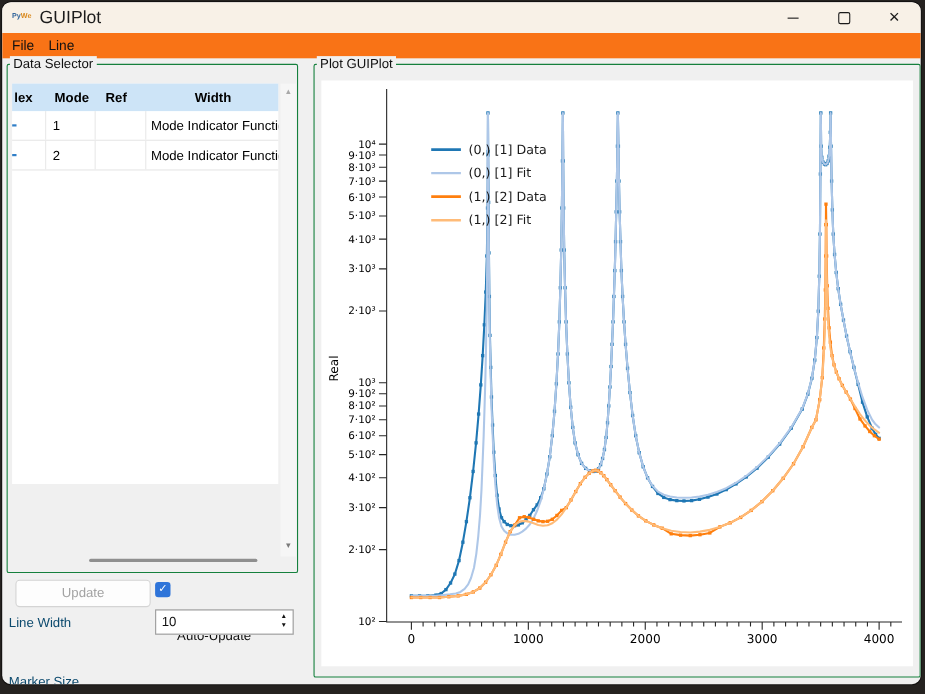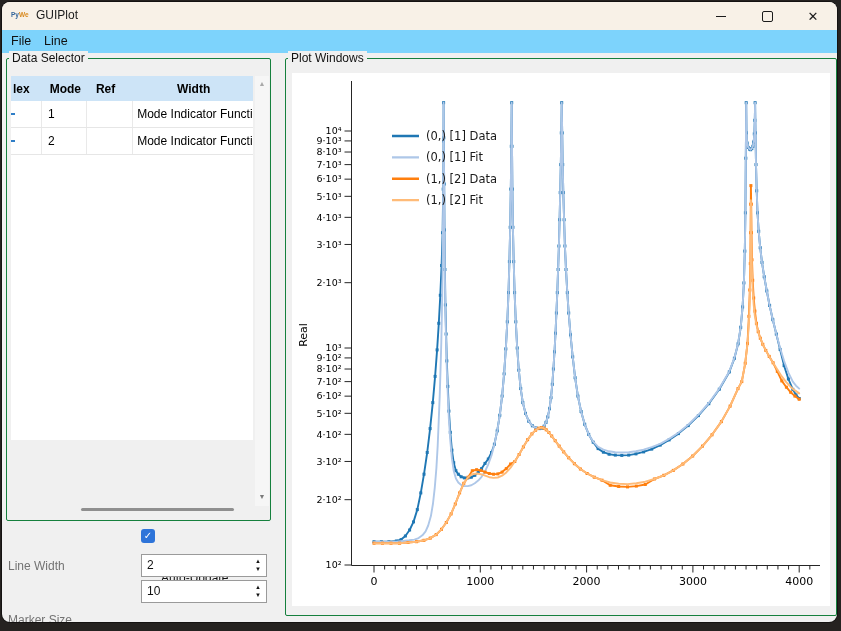--- a/index.html
+++ b/index.html
@@ -2,27 +2,27 @@
 <html><head>
 <meta charset="utf-8">
 <style>
   html,body{margin:0;padding:0;background:#252220;width:841px;height:631px;overflow:hidden;
     font-family:"Liberation Sans",sans-serif;-webkit-font-smoothing:antialiased;}
   .window{position:absolute;left:2px;top:2px;width:835px;height:620px;background:#f0f0f0;
     border-radius:8px;overflow:hidden;box-shadow:0 0 0 1px rgba(0,0,0,.45);}
   .titlebar{position:absolute;left:0;top:0;width:835px;height:28px;background:#f8f1e7;}
   .app-icon{position:absolute;left:9px;top:9px;font-size:6.5px;font-weight:bold;letter-spacing:0;}
   .logo-a{color:#35679c;} .logo-b{color:#d98a1f;}
-  .win-title{position:absolute;left:34px;top:6px;font-size:12px;color:#1b1b1b;text-align:right;}
+  .win-title{position:absolute;left:34px;top:6px;font-size:16px;color:#1b1b1b;text-align:right;}
   .win-controls{position:absolute;right:1px;top:0;height:28px;display:flex;}
   .win-btn{width:46px;height:28px;display:flex;align-items:center;justify-content:center;color:#1b1b1b;}
   .glyph-min{display:block;width:10px;height:1px;background:#1b1b1b;}
   .glyph-max{display:block;width:9px;height:9px;border:1px solid #1b1b1b;border-radius:2px;}
   .glyph-close{font-size:13px;line-height:13px;font-family:"DejaVu Sans",sans-serif;}
-  .menubar{position:absolute;left:0;top:28px;width:835px;height:23px;background:#7dd3fc;}
+  .menubar{position:absolute;left:0;top:28px;width:835px;height:23px;background:#f97316;}
   .menu-item{position:absolute;top:4px;font-size:12.5px;color:#111;}
   .menu-file{left:9px;} .menu-plot{left:42px;}
   .group{position:absolute;border:1px solid #15803d;border-radius:2px;}
   .group-data{left:4px;top:56px;width:263px;height:461px;}
   .group-plot{left:283px;top:56px;width:550px;height:556px;}
   .group-title{position:absolute;top:-8px;left:2px;background:#f0f0f0;padding:0 3px;font-size:12px;color:#111;white-space:nowrap;}
   
   .table-wrap{position:absolute;left:4px;top:17px;width:242px;height:364px;background:#fff;font-size:12px;}
   .thead{display:flex;height:25px;background:#cde4f7;font-weight:bold;align-items:center;}
   .th{overflow:hidden;white-space:nowrap;}
@@ -36,24 +36,24 @@
   .vscroll{position:absolute;left:248px;top:17px;width:14px;height:430px;background:#f6f6f6;}
   .vs-arrow{position:absolute;left:0;width:14px;text-align:center;font-size:7px;}
   .vs-up{top:4px;color:#a9a9a9;} .vs-down{bottom:6px;color:#7a7a7a;}
   .hscroll{position:absolute;left:74px;top:449px;width:153px;height:3px;background:#8f8f8f;border-radius:2px;}
   
   .btn-update{position:absolute;left:12px;top:525px;width:121px;height:23px;background:#fdfdfd;
     border:1px solid #d4d4d4;border-radius:4px;font-size:12px;color:#a3a3a3;text-align:center;line-height:22px;}
   .checkbox{position:absolute;left:139px;top:527px;width:14px;height:14px;background:#2e74d9;border-radius:3px;
     color:#fff;font-size:10px;line-height:14px;text-align:center;font-family:"DejaVu Sans",sans-serif;}
   .cb-label{position:absolute;left:159px;top:527px;font-size:12px;color:#111;line-height:14px;margin-top:42px;}
-  .fld-label{position:absolute;left:6px;font-size:12px;color:#737373;}
+  .fld-label{position:absolute;left:6px;font-size:12px;color:#0c4a6e;}
   .lbl-lw{top:557px;} .lbl-ms{top:583px;margin-top:28px;}
   .spin{position:absolute;left:139px;width:126px;height:23px;background:#fff;border:1px solid #9a9a9a;box-sizing:border-box;}
-  .spin-lw{top:552px;} .spin-ms{top:578px;}
+  .spin-lw{top:552px;} .spin-ms{top:552px;}
   .spin-val{position:absolute;left:5px;top:3px;font-size:12px;color:#111;}
   .spin-arrows{position:absolute;right:1px;top:0;width:14px;height:21px;display:flex;flex-direction:column;
     align-items:center;justify-content:center;gap:1px;}
   .spin-ar{font-size:6px;line-height:7px;color:#111;}
   
   .figure{position:absolute;left:290px;top:71px;width:538px;height:533px;}
   text{font-family:"DejaVu Sans",sans-serif;}
 </style>
 </head>
 <body>
@@ -109,20 +109,21 @@
       </div>
     </div>
 
     <div class="vscroll">
       <span class="vs-arrow vs-up">▲</span>
       <span class="vs-arrow vs-down">▼</span>
     </div>
     <div class="hscroll"></div>
   </div>
 
+  <div class="btn-update">Update</div>
   <div class="checkbox"><span>✓</span></div>
   <span class="cb-label">Auto-Update</span>
 
   <span class="fld-label lbl-lw">Line Width</span>
   <div class="spin spin-lw">
     <span class="spin-val">2</span>
     <span class="spin-arrows">
         <span class="spin-ar">▲</span>
         <span class="spin-ar">▼</span>
       </span>
@@ -131,21 +132,21 @@
   <span class="fld-label lbl-ms">Marker Size</span>
   <div class="spin spin-ms">
     <span class="spin-val">10</span>
     <span class="spin-arrows">
         <span class="spin-ar">▲</span>
         <span class="spin-ar">▼</span>
       </span>
   </div>
 
   <div class="group group-plot">
-    <span class="group-title">Plot Windows</span>
+    <span class="group-title">Plot GUIPlot</span>
   </div>
 
   <div class="figure">
     <svg id="plot-svg" width="538" height="533">
         <rect x="0" y="0" width="538" height="533" fill="#ffffff"></rect>
         <defs>
           <clipPath id="plotclip">
             <rect x="60" y="8" width="468" height="484.5"></rect>
           </clipPath>
         </defs>

